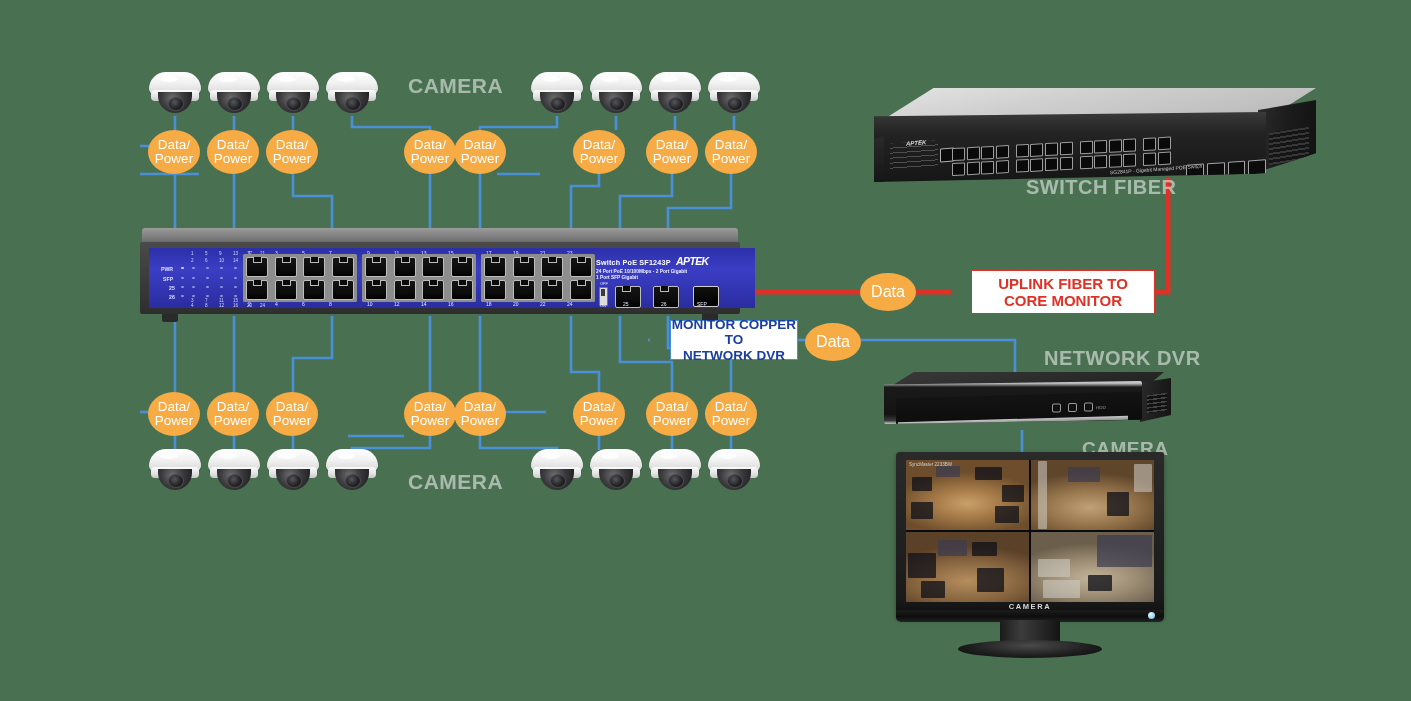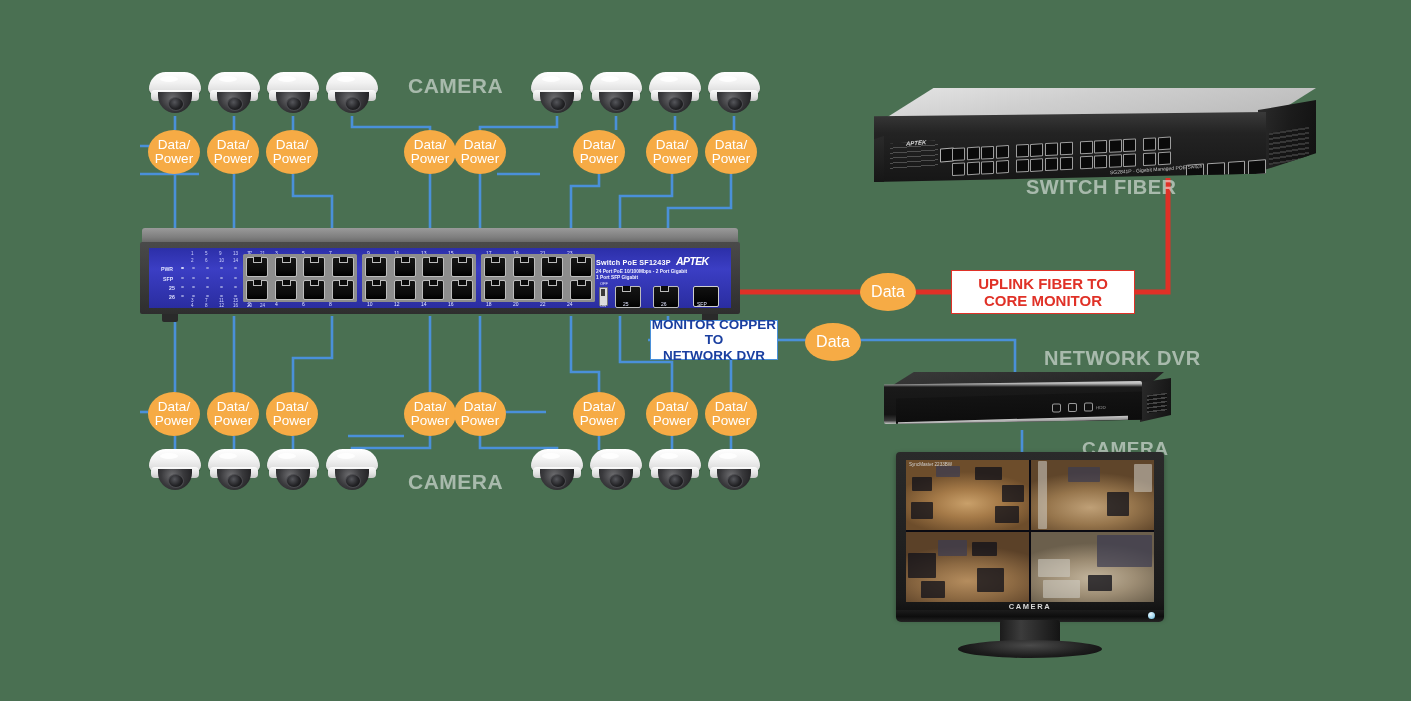--- a/index.html
+++ b/index.html
@@ -45,20 +45,21 @@
   .callout{
     position:absolute;
     background:#ffffff;
     display:flex;
     align-items:center;
     justify-content:center;
     text-align:center;
     font-weight:bold;
     line-height:1.16;
     box-sizing:border-box;
+    margin-left:20px;
   }
   .callout.blue{border:1.6px solid #4a90d9;color:#1a3fa0;font-size:13.5px;}
   .callout.red{border:1.6px solid #e03127;color:#e03127;font-size:15px;}
 
   
   .cam{position:absolute;width:52px;height:46px;}
   .cam .base{
     position:absolute;left:0;top:2px;width:52px;height:22px;
     background:linear-gradient(180deg,#ffffff 0%,#f2f2f2 48%,#d8d8d8 100%);
     border-radius:26px 26px 8px 8px;
@@ -93,20 +94,21 @@
     border-radius:3px 3px 0 0;
   }
   #poe-switch .chassis{
     position:absolute;left:0;top:14px;width:600px;height:72px;
     background:linear-gradient(180deg,#4a4a4a 0%,#2e2e2e 100%);
     border-radius:2px;
   }
   #poe-switch .face{
     position:absolute;left:9px;top:20px;width:582px;height:60px;
     background:linear-gradient(180deg,#2c2fa8 0%,#3b3ec4 35%,#2a2da0 100%);
+    padding-left:24px;
   }
   #poe-switch .foot{
     position:absolute;top:86px;width:16px;height:8px;
     background:#2a2a2a;border-radius:0 0 2px 2px;
   }
   .leds{position:absolute;left:10px;top:3px;width:108px;height:54px;}
   .leds .lbl{position:absolute;color:#dfe2ff;font-size:5.2px;font-weight:bold;}
   .leds .num{position:absolute;color:#cfd3ff;font-size:4.6px;}
   .leds .dot{position:absolute;width:3px;height:2.4px;background:#8e92d8;border-radius:1px;}
   .leds .dot.on{background:#cfd3f5;}

